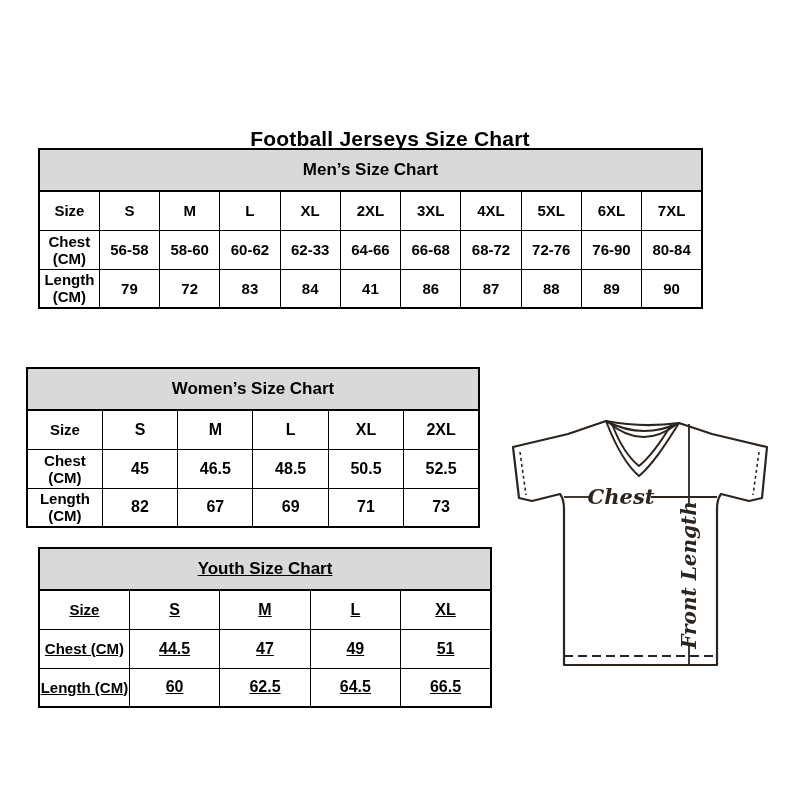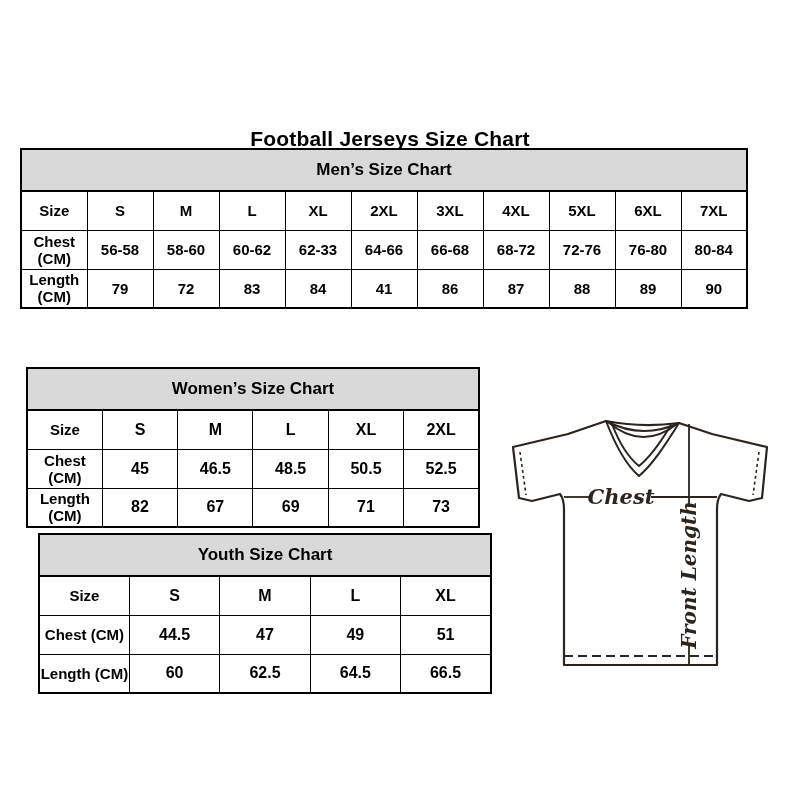--- a/index.html
+++ b/index.html
@@ -18,23 +18,23 @@
   .size-table th, .size-table td {
     border:1.5px solid #000; text-align:center; vertical-align:middle;
     font-weight:bold; padding:0; overflow:hidden;
   }
   .size-table thead .tbl-title {
     background:#d9d9d9; height:40px; font-size:17px; border-bottom:2px solid #000;
   }
   .size-table tbody tr { height:39px;padding-left:44px; }
   .size-table tbody th { width:115px; font-size:15px; }
   .size-table tbody td { font-size:15px; }
-  #men    { left:20px; top:148px; width:728px; }
+  #men    { left:38px; top:148px; width:665px; }
   #women  { left:26px; top:367px; width:454px; }
-  #youth  { left:38px; top:533px; width:454px; }
+  #youth  { left:38px; top:547px; width:454px;text-decoration:underline; }
   #women tbody td, #youth tbody td { font-size:16px; }
   .jersey { position:absolute; left:505px; top:405px; width:270px; height:270px; }
   .jersey text {
     font-family:"DejaVu Serif", serif; font-style:italic; font-weight:bold;
     fill:#2b241f; stroke:none;
   }
 </style>
 </head>
 <body>
 
@@ -65,21 +65,21 @@
         <tr>
           <th>Chest (CM)</th>
           <td>56-58</td>
           <td>58-60</td>
           <td>60-62</td>
           <td>62-33</td>
           <td>64-66</td>
           <td>66-68</td>
           <td>68-72</td>
           <td>72-76</td>
-          <td>76-80</td>
+          <td>76-90</td>
           <td>80-84</td>
         </tr>
         <tr>
           <th>Length (CM)</th>
           <td>79</td>
           <td>72</td>
           <td>83</td>
           <td>84</td>
           <td>41</td>
           <td>86</td>

